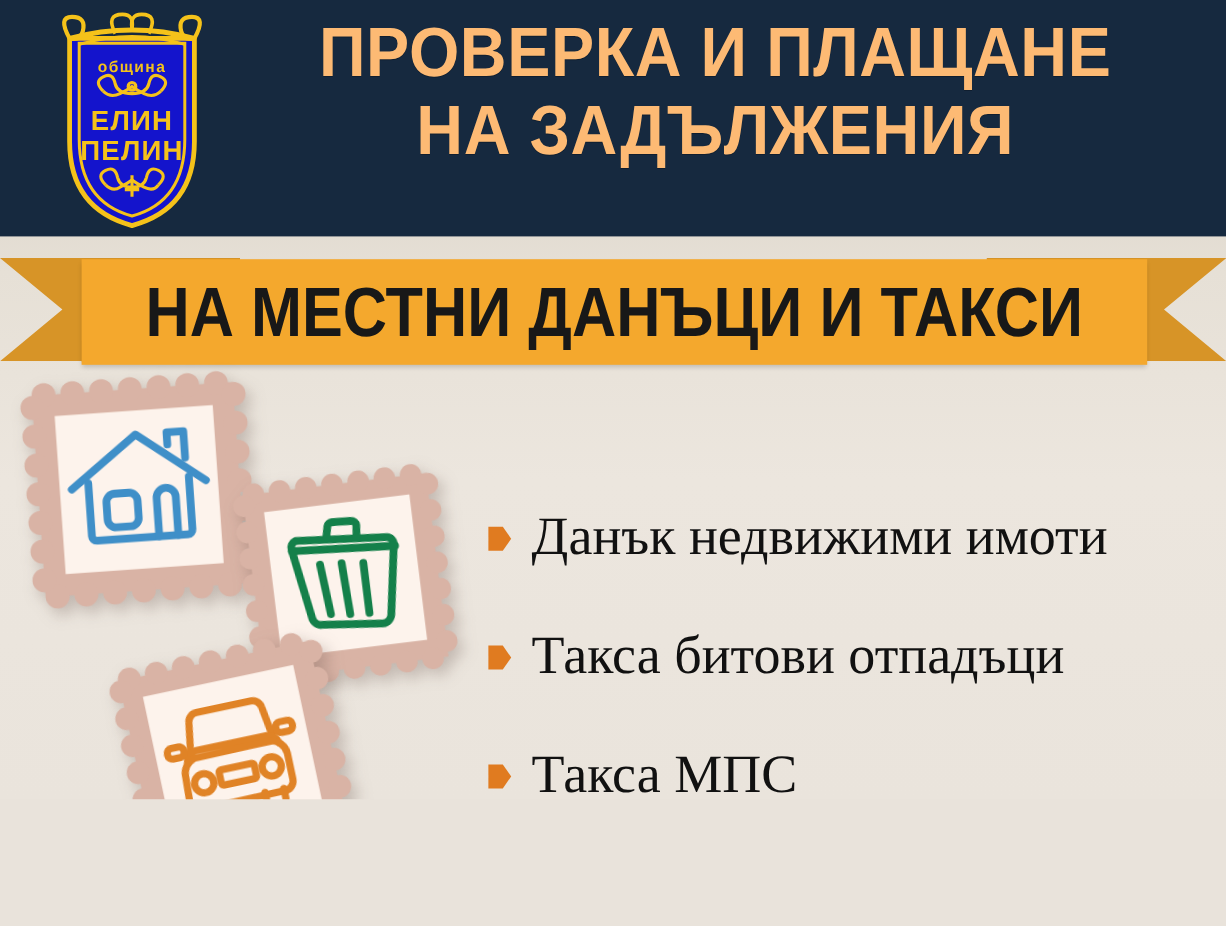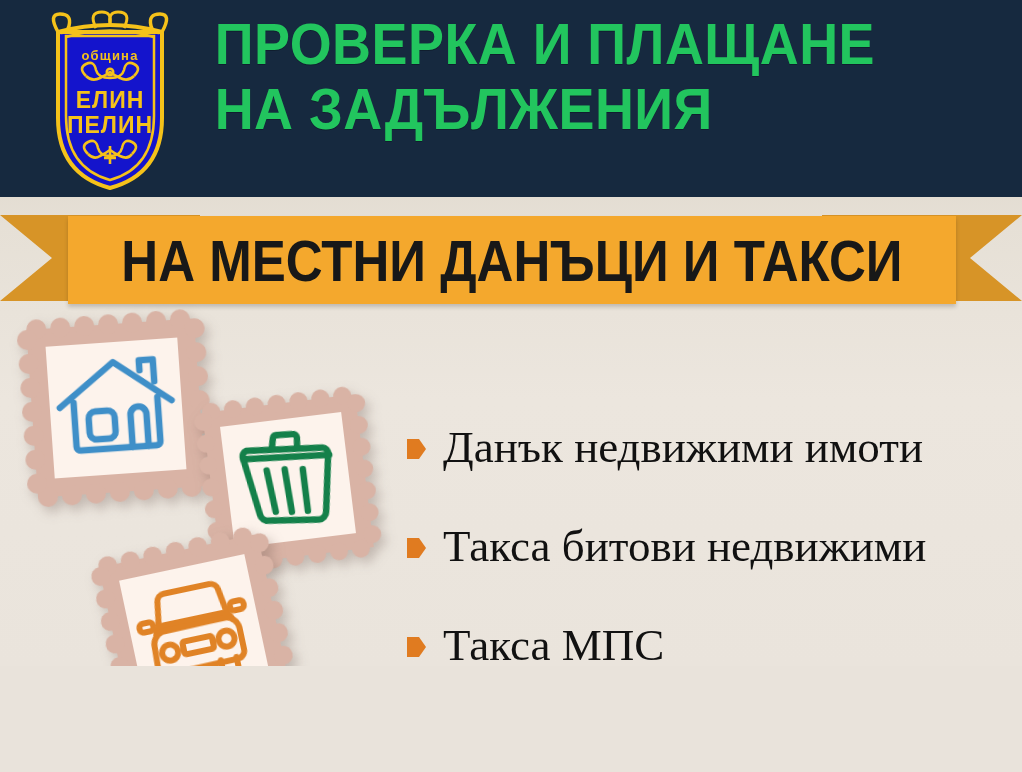--- a/index.html
+++ b/index.html
@@ -18,21 +18,21 @@
     position:absolute;left:0;top:0;width:1022px;height:197px;
     background:#16293f;
     display:flex;align-items:center;
   }
   .logo-wrap{
     position:absolute;left:36px;top:6px;width:148px;height:185px;
   }
   .logo-wrap svg{display:block;}
   .title-block{
     position:absolute;left:186px;top:14px;width:820px;
-    color:#22c55e;
+    text-align:center;color:#fdba74;
     font-weight:bold;
     letter-spacing:0.5px;
     line-height:1.02;
   }
   .title-line{
     font-size:58px;
     font-weight:bold;
     white-space:nowrap;
     transform:scaleX(0.93);
     transform-origin:center;
@@ -298,21 +298,21 @@
       <svg class="bullet" viewBox="0 0 22 26">
         <path d="M2 3 L14 3 L21 13 L14 23 L2 23 Z" fill="#e07b20"></path>
       </svg>
       <span class="item-text">Данък недвижими имоти</span>
     </div>
 
     <div class="list-item">
       <svg class="bullet" viewBox="0 0 22 26">
         <path d="M2 3 L14 3 L21 13 L14 23 L2 23 Z" fill="#e07b20"></path>
       </svg>
-      <span class="item-text">Такса битови недвижими</span>
+      <span class="item-text">Такса битови отпадъци</span>
     </div>
 
     <div class="list-item">
       <svg class="bullet" viewBox="0 0 22 26">
         <path d="M2 3 L14 3 L21 13 L14 23 L2 23 Z" fill="#e07b20"></path>
       </svg>
       <span class="item-text">Такса МПС</span>
     </div>
   </div>
 

